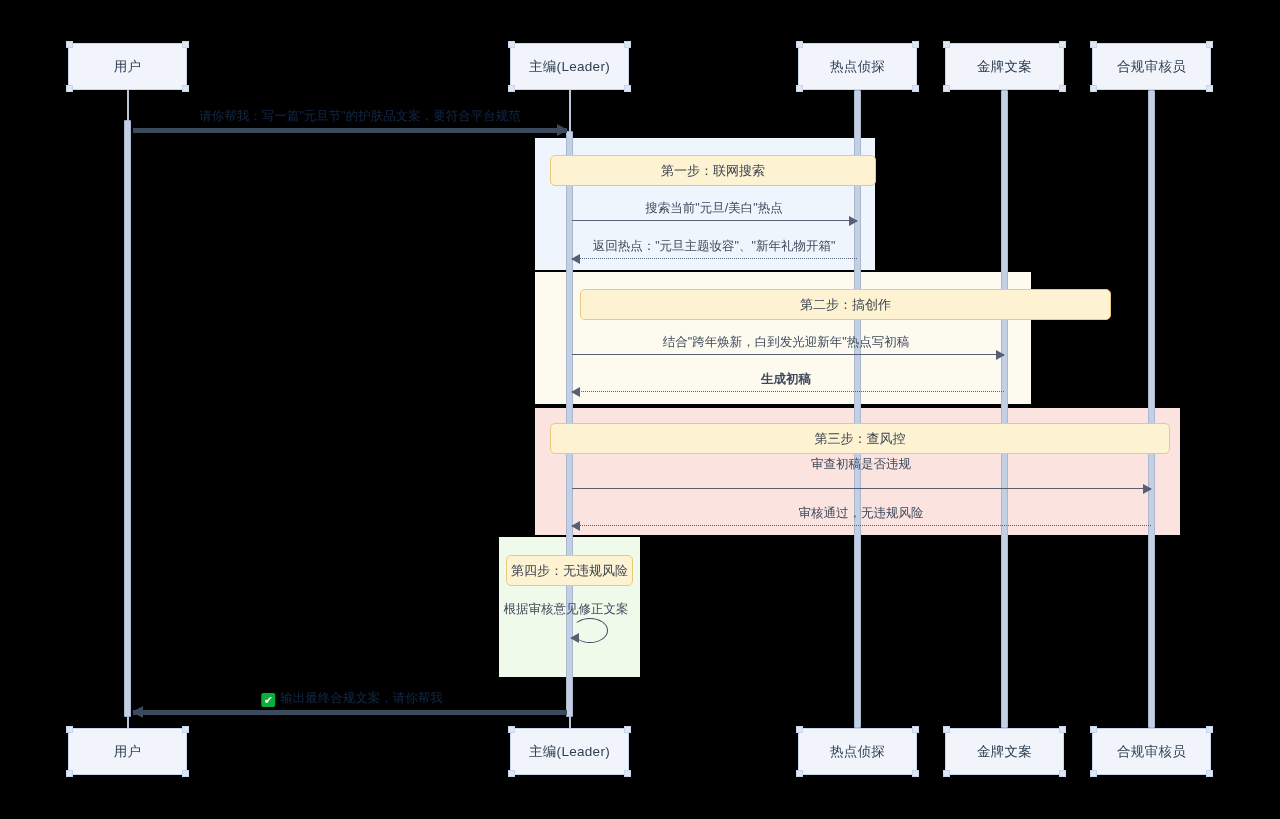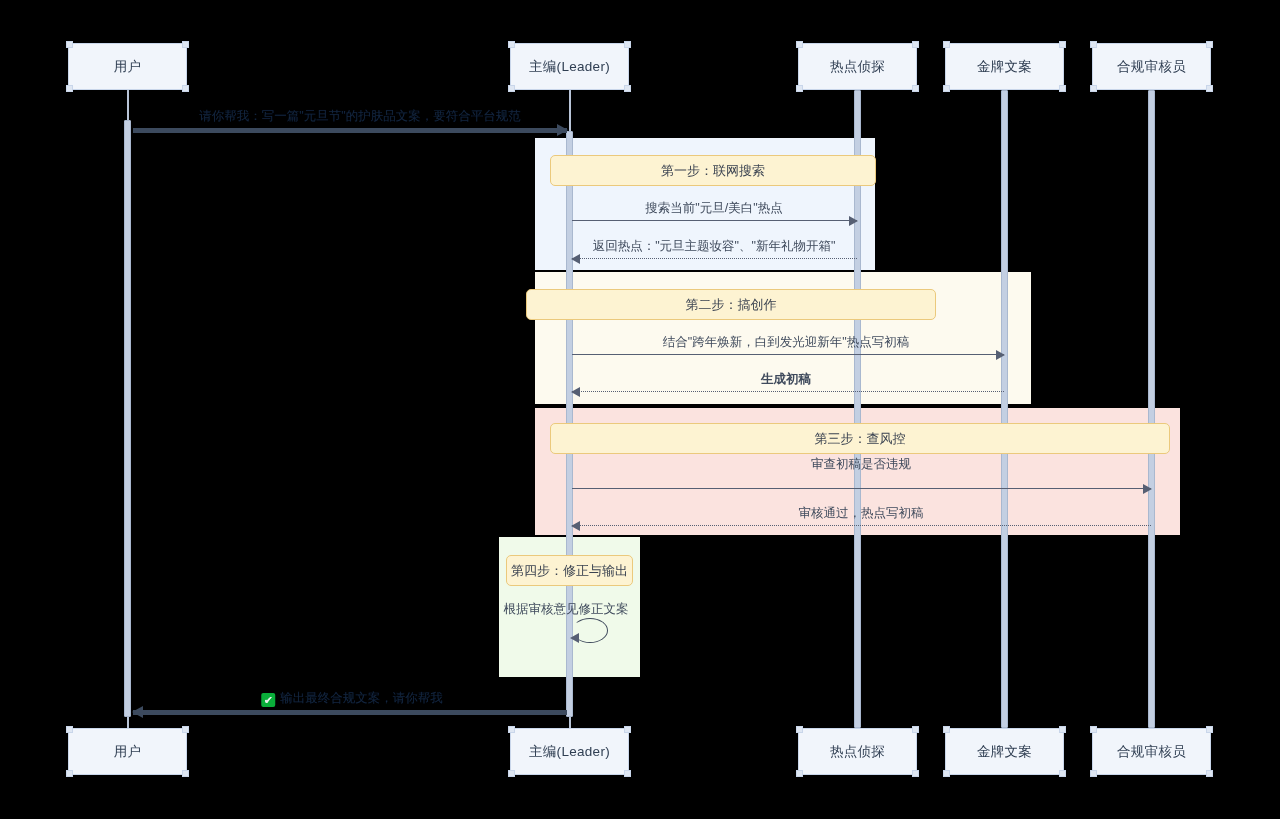--- a/index.html
+++ b/index.html
@@ -182,34 +182,34 @@
       <div class="arrowhead right" style="top: 350px; left: 996px;"></div>
       <div class="msgtext" style="left: 786px; top: 334px;">结合"跨年焕新，白到发光迎新年"热点写初稿</div>
       <div class="msgline dashed" style="left: 572px; top: 391px; width: 432px;"></div>
       <div class="arrowhead left" style="top: 387px; left: 571px;"></div>
       <div class="msgtext" style="left: 786px; top: 371px; font-weight: bold;">生成初稿</div>
       <div class="msgline" style="left: 572px; top: 488px; width: 579px;"></div>
       <div class="arrowhead right" style="top: 484px; left: 1143px;"></div>
       <div class="msgtext" style="left: 861px; top: 456px;">审查初稿是否违规</div>
       <div class="msgline dashed" style="left: 572px; top: 525px; width: 579px;"></div>
       <div class="arrowhead left" style="top: 521px; left: 571px;"></div>
-      <div class="msgtext" style="left: 861px; top: 505px;">审核通过，热点写初稿</div>
+      <div class="msgtext" style="left: 861px; top: 505px;">审核通过，无违规风险</div>
       <div class="selfloop" style="left: 572px; top: 618px;"></div>
       <div class="arrowhead left" style="left: 570px; top: 633px;"></div>
       <div class="msgtext" style="left: 566px; top: 601px;">根据审核意见修正文案</div>
       <div class="msgline thick" style="left: 133px; top: 710px; width: 434px;"></div>
       <div class="arrowhead left thick" style="top: 706px; left: 132px;"></div>
       <div class="msgtext garbled" style="left: 352px; top: 690px;"><span class="tick">✔</span><span>输出最终合规文案，请你帮我</span></div>
     </div>
 
   <div id="steplabels-layer">
       <div class="steplabel" style="left: 550px; top: 155px; width: 326px;">第一步：联网搜索</div>
-      <div class="steplabel" style="left: 526px; top: 289px; width: 410px;">第二步：搞创作</div>
+      <div class="steplabel" style="left: 580px; top: 289px; width: 531px;">第二步：搞创作</div>
       <div class="steplabel" style="left: 550px; top: 423px; width: 620px;">第三步：查风控</div>
-      <div class="steplabel" style="left: 506px; top: 555px; width: 127px;">第四步：修正与输出</div>
+      <div class="steplabel" style="left: 506px; top: 555px; width: 127px;">第四步：无违规风险</div>
     </div>
 
   <div id="actors-layer">
       <div class="actor" style="left: 68px; top: 43px;">
         <span class="nub tl"></span>
         <span class="nub tr"></span>
         <span class="nub bl"></span>
         <span class="nub br"></span>
         <span>用户</span>
       </div>

